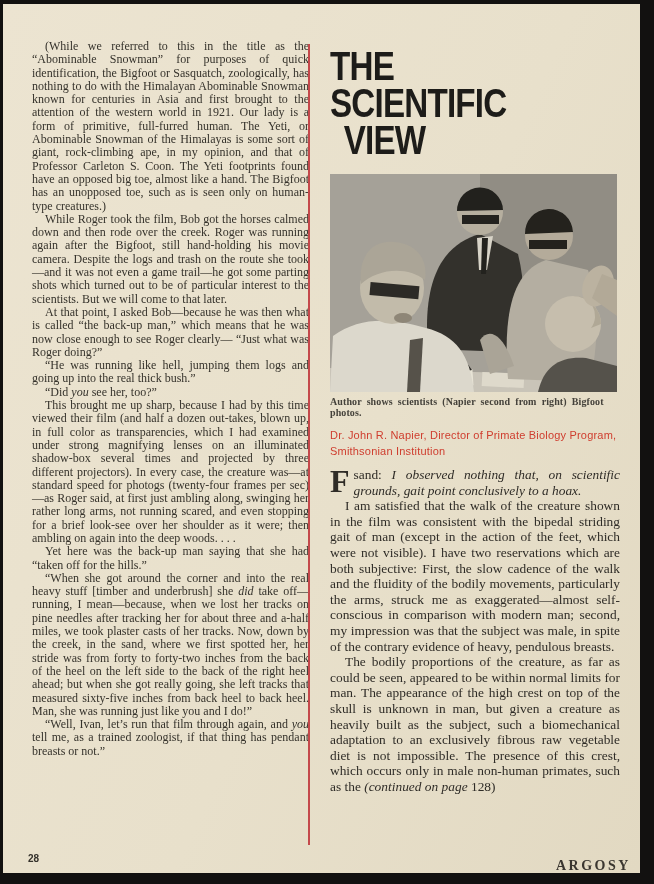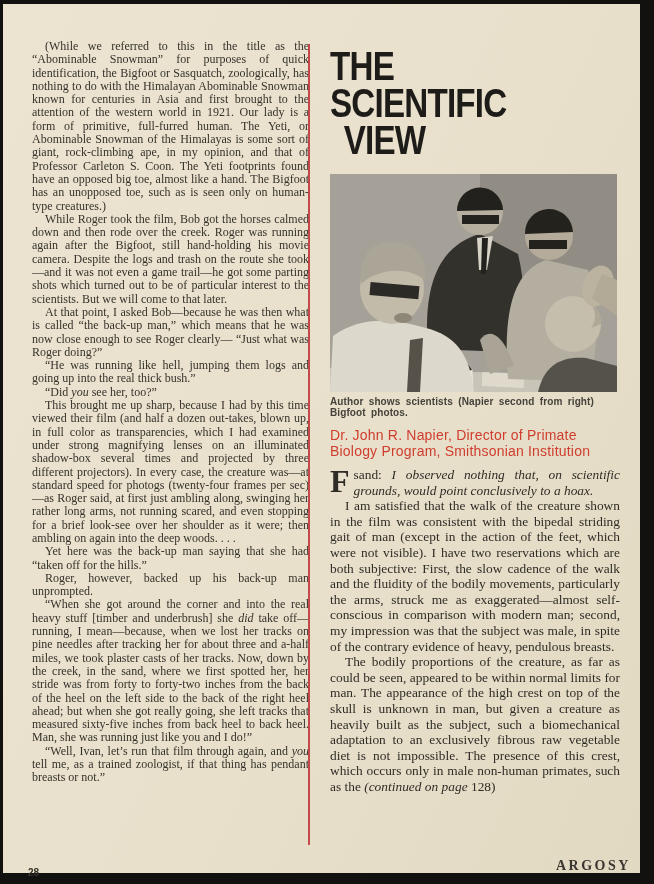--- a/index.html
+++ b/index.html
@@ -33,63 +33,62 @@
   h1.headline{
     margin:0;font-family:"Liberation Sans",sans-serif;font-weight:bold;
     font-size:41px;line-height:37px;letter-spacing:-1px;color:#1d1c19;
   }
   .hl-line{display:block;transform:scaleX(0.81);transform-origin:0 50%;white-space:nowrap;}
   .hl-indent{padding-left:17px;}
 
   figure.photo{margin:15px 0 0 0;width:287px;}
   figure.photo svg{display:block;width:287px;height:218px;background:#a39f96;}
   figcaption{
-    font-family:Liberation Sans, sans-serif;font-weight:bold;
+    font-family:Liberation Serif, serif;font-weight:bold;
     font-size:10px;line-height:11px;letter-spacing:0.1px;word-spacing:2.5px;
     color:#45423b;margin-top:4px;
   }
 
   .byline{
     margin:10px 0 0 0;font-family:"Liberation Sans",sans-serif;
-    font-size:14px;line-height:15.5px;letter-spacing:0.2px;color:#cf3d2e;
+    font-size:11px;line-height:15.5px;letter-spacing:0.2px;color:#cf3d2e;
   }
 
   .rbody{margin-top:8px;font-size:13.4px;line-height:15.6px;text-align:justify;hyphens:auto;-webkit-hyphens:auto;}
   .rbody p{margin:0;text-indent:15px;}
   .rbody p.first{text-indent:0;}
   .dropcap{
     float:left;font-size:32px;line-height:27px;font-weight:bold;
     padding:1px 4px 0 0;color:#2f2c27;
   }
 
   
   .page-number{
     position:absolute;left:25px;top:849px;
-    font-family:"Liberation Sans",sans-serif;font-weight:bold;font-size:10px;color:#34312b;margin-top:14px;
+    font-family:"Liberation Sans",sans-serif;font-weight:bold;font-size:10px;color:#34312b;
   }
   .magazine-name{
     position:absolute;left:553px;top:854px;
     font-family:Liberation Serif, serif;font-weight:bold;font-size:14px;
     letter-spacing:2.5px;color:#3a3630;
   }
 </style>
 </head>
 <body>
 
 <div class="page">
 
   <div class="col-left">
     <p>(While we referred to this in the title as the “Abominable Snowman” for purposes of quick identification, the Bigfoot or Sasquatch, zoologically, has nothing to do with the Himalayan Abominable Snowman known for centuries in Asia and first brought to the attention of the western world in 1921. Our lady is a form of primitive, full-furred human. The Yeti, or Abominable Snowman of the Himalayas is some sort of giant, rock-climbing ape, in my opinion, and that of Professor Carleton S. Coon. The Yeti footprints found have an opposed big toe, almost like a hand. The Bigfoot has an unopposed toe, such as is seen only on human-type creatures.)</p>
     <p>While Roger took the film, Bob got the horses calmed down and then rode over the creek. Roger was running again after the Bigfoot, still hand-holding his movie camera. Despite the logs and trash on the route she took—and it was not even a game trail—he got some parting shots which turned out to be of particular interest to the scientists. But we will come to that later.</p>
     <p>At that point, I asked Bob—because he was then what is called “the back-up man,” which means that he was now close enough to see Roger clearly— “Just what was Roger doing?”</p>
     <p>“He was running like hell, jumping them logs and going up into the real thick bush.”</p>
     <p><span>“Did </span><em>you</em><span> see her, too?”</span></p>
     <p>This brought me up sharp, because I had by this time viewed their film (and half a dozen out-takes, blown up, in full color as transparencies, which I had examined under strong magnifying lenses on an illuminated shadow-box several times and projected by three different projectors). In every case, the creature was—at standard speed for photogs (twenty-four frames per sec)—as Roger said, at first just ambling along, swinging her rather long arms, not running scared, and even stopping for a brief look-see over her shoulder as it were; then ambling on again into the deep woods. . . .</p>
     <p>Yet here was the back-up man saying that she had “taken off for the hills.”</p>
-    <p>Roger, however, backed up his back-up man unprompted.</p>
     <p><span>“When she got around the corner and into the real heavy stuff [timber and underbrush] she </span><em>did</em><span> take off—running, I mean—because, when we lost her tracks on pine needles after tracking her for about three and a-half miles, we took plaster casts of her tracks. Now, down by the creek, in the sand, where we first spotted her, her stride was from forty to forty-two inches from the back of the heel on the left side to the back of the right heel ahead; but when she got really going, she left tracks that measured sixty-five inches from back heel to back heel. Man, she was running just like you and I do!”</span></p>
     <p><span>“Well, Ivan, let’s run that film through again, and </span><em>you</em><span> tell me, as a trained zoologist, if that thing has pendant breasts or not.”</span></p>
   </div>
 
   <div class="divider"></div>
 
   <div class="col-right">
     <h1 class="headline">
       <span class="hl-line">THE</span>
       <span class="hl-line">SCIENTIFIC</span>
@@ -139,21 +138,21 @@
           <ellipse cx="73" cy="144" rx="9" ry="5" fill="#8e8677"></ellipse>
           <polygon points="80,166 93,164 90,218 77,218" fill="#56524a"></polygon>
         </g>
       </svg>
       <figcaption>Author shows scientists (Napier second from right) Bigfoot photos.</figcaption>
     </figure>
 
     <p class="byline">Dr. John R. Napier, Director of Primate Biology Program, Smithsonian Institution</p>
 
     <div class="rbody">
-      <p class="first"><span class="dropcap">F</span><span>sand: </span><em>I observed nothing that, on scientific grounds, would point conclusively to a hoax.</em></p>
+      <p class="first"><span class="dropcap">F</span><span>sand: </span><em>I observed nothing that, on scientific grounds, gait point conclusively to a hoax.</em></p>
       <p>I am satisfied that the walk of the creature shown in the film was consistent with the bipedal striding gait of man (except in the action of the feet, which were not visible). I have two reservations which are both subjective: First, the slow cadence of the walk and the fluidity of the bodily movements, particularly the arms, struck me as exaggerated—almost self-conscious in comparison with modern man; second, my impression was that the subject was male, in spite of the contrary evidence of heavy, pendulous breasts.</p>
       <p><span>The bodily proportions of the creature, as far as could be seen, appeared to be within normal limits for man. The appearance of the high crest on top of the skull is unknown in man, but given a creature as heavily built as the subject, such a biomechanical adaptation to an exclusively fibrous raw vegetable diet is not impossible. The presence of this crest, which occurs only in male non-human primates, such as the </span><em>(continued on page </em><span>128)</span></p>
     </div>
   </div>
 
   <div class="page-number">28</div>
   <div class="magazine-name">ARGOSY</div>
 
 </div>
 

